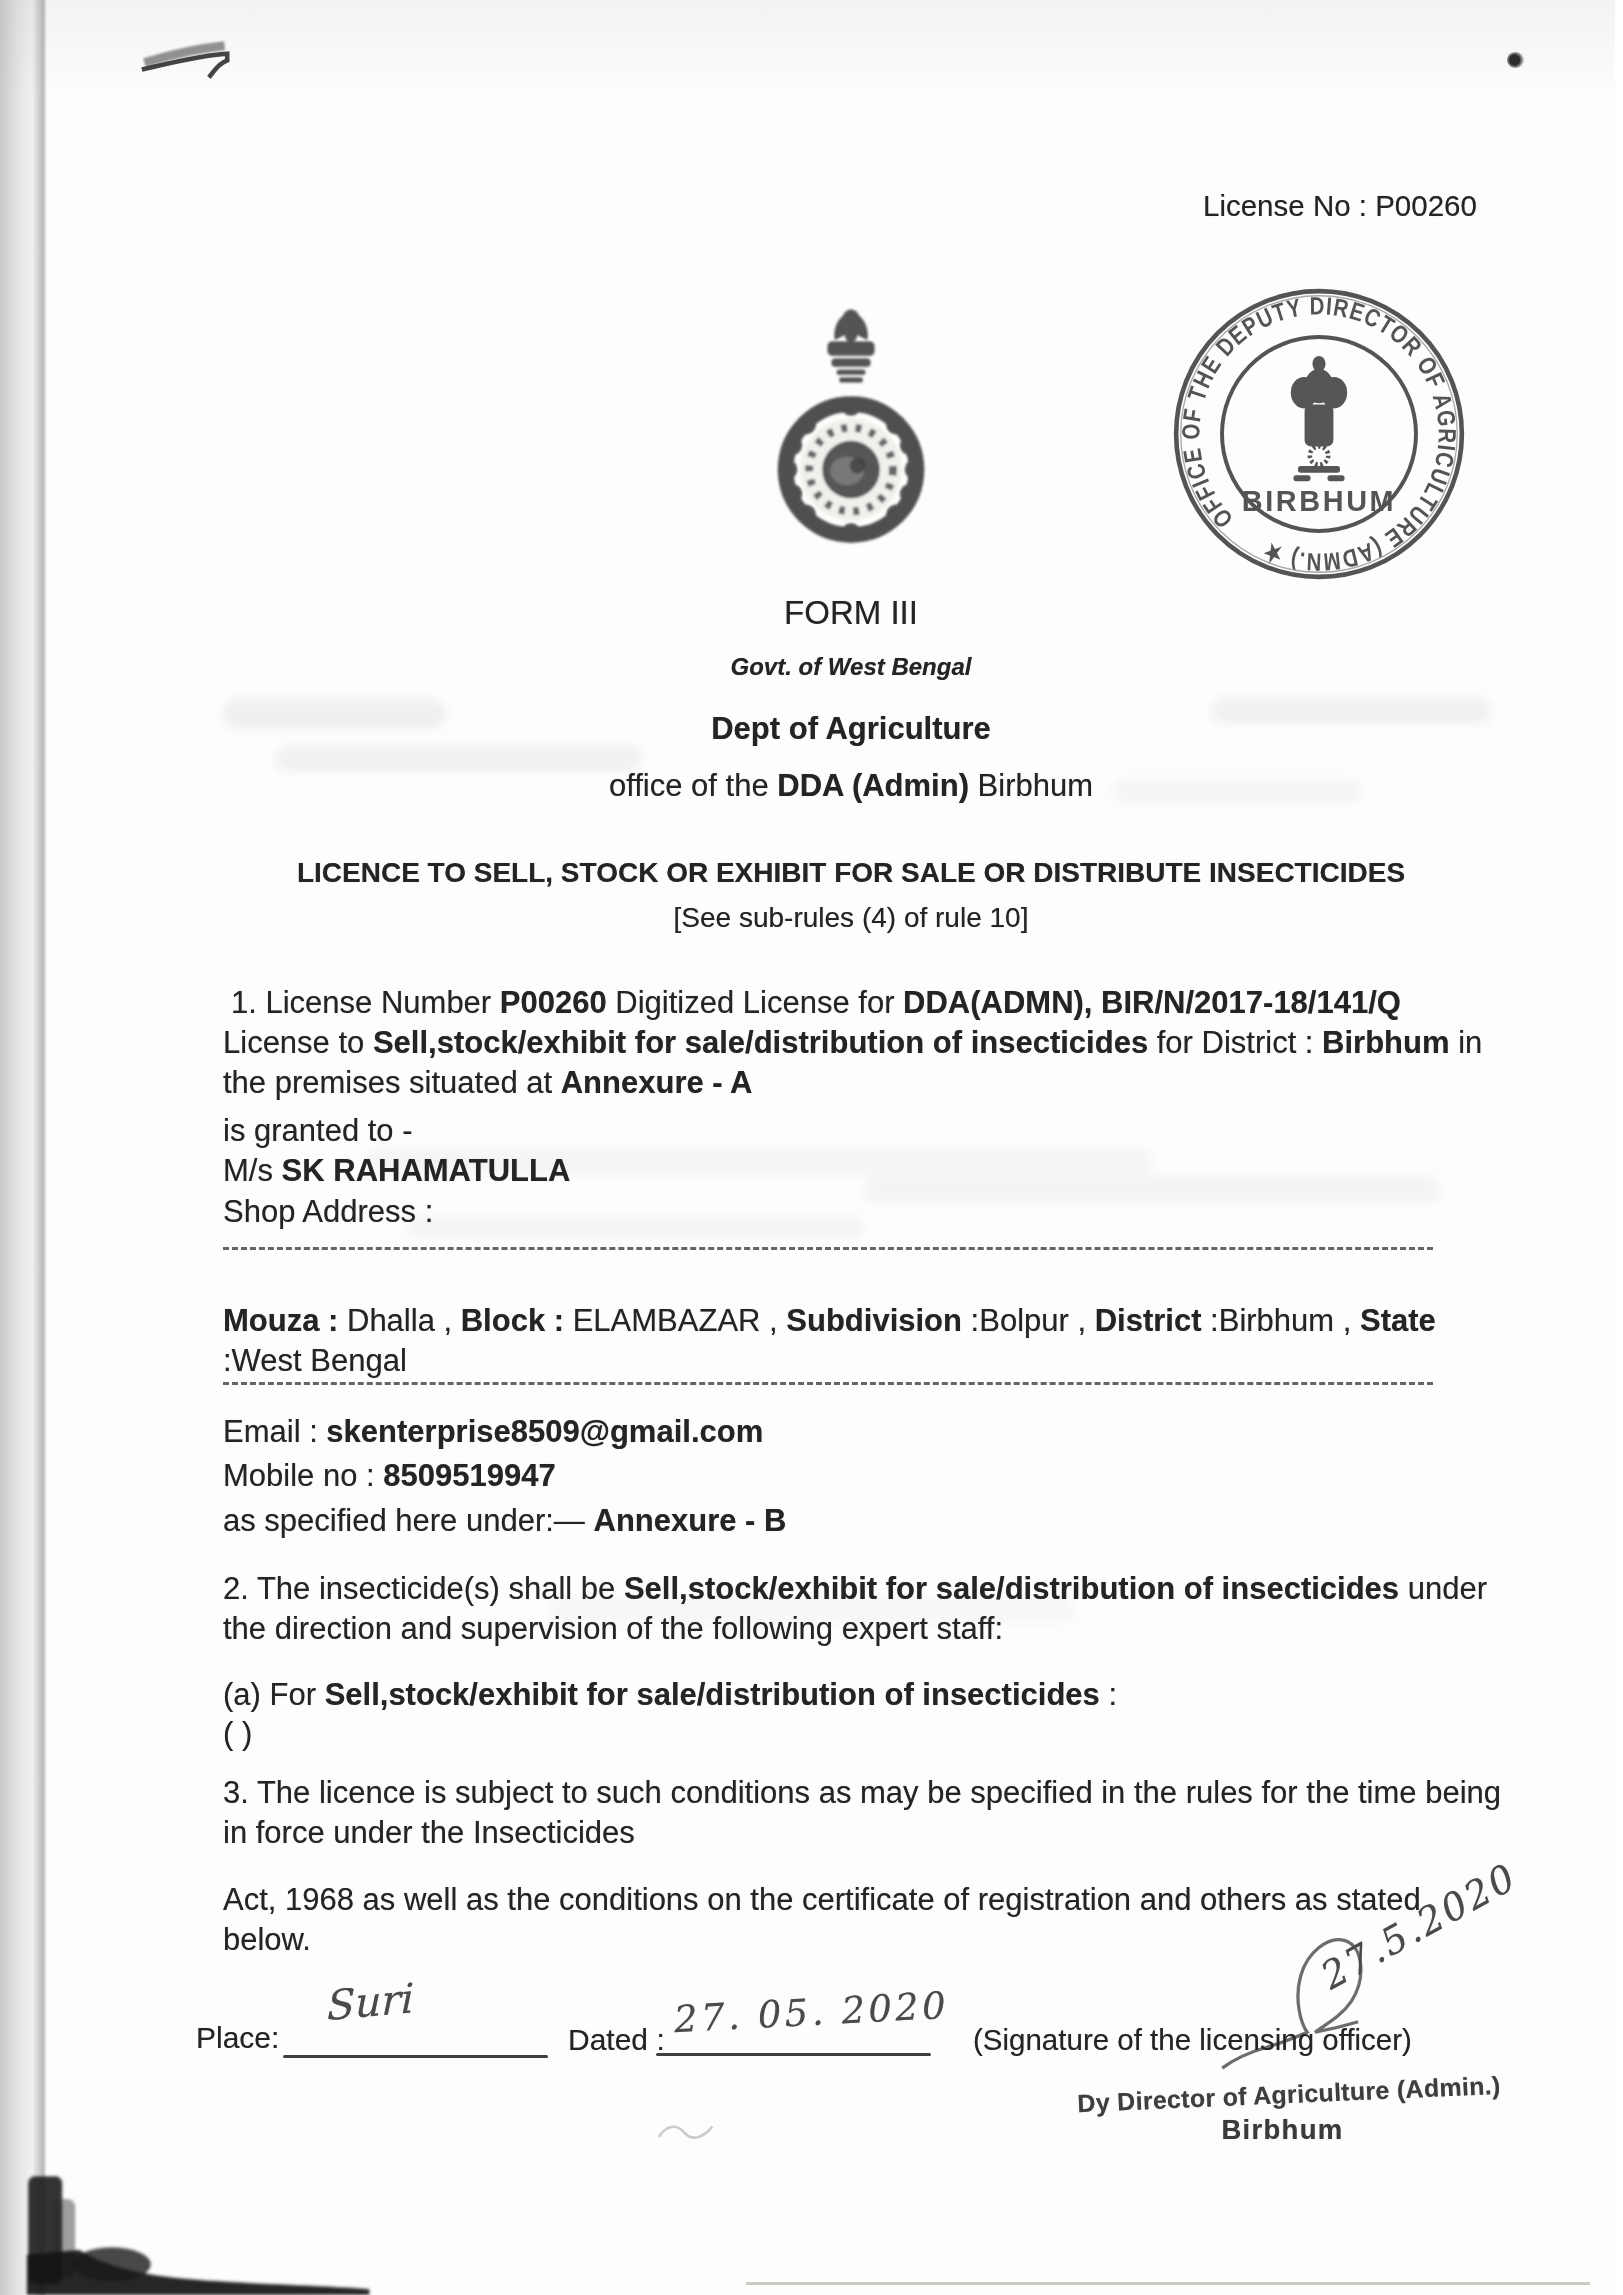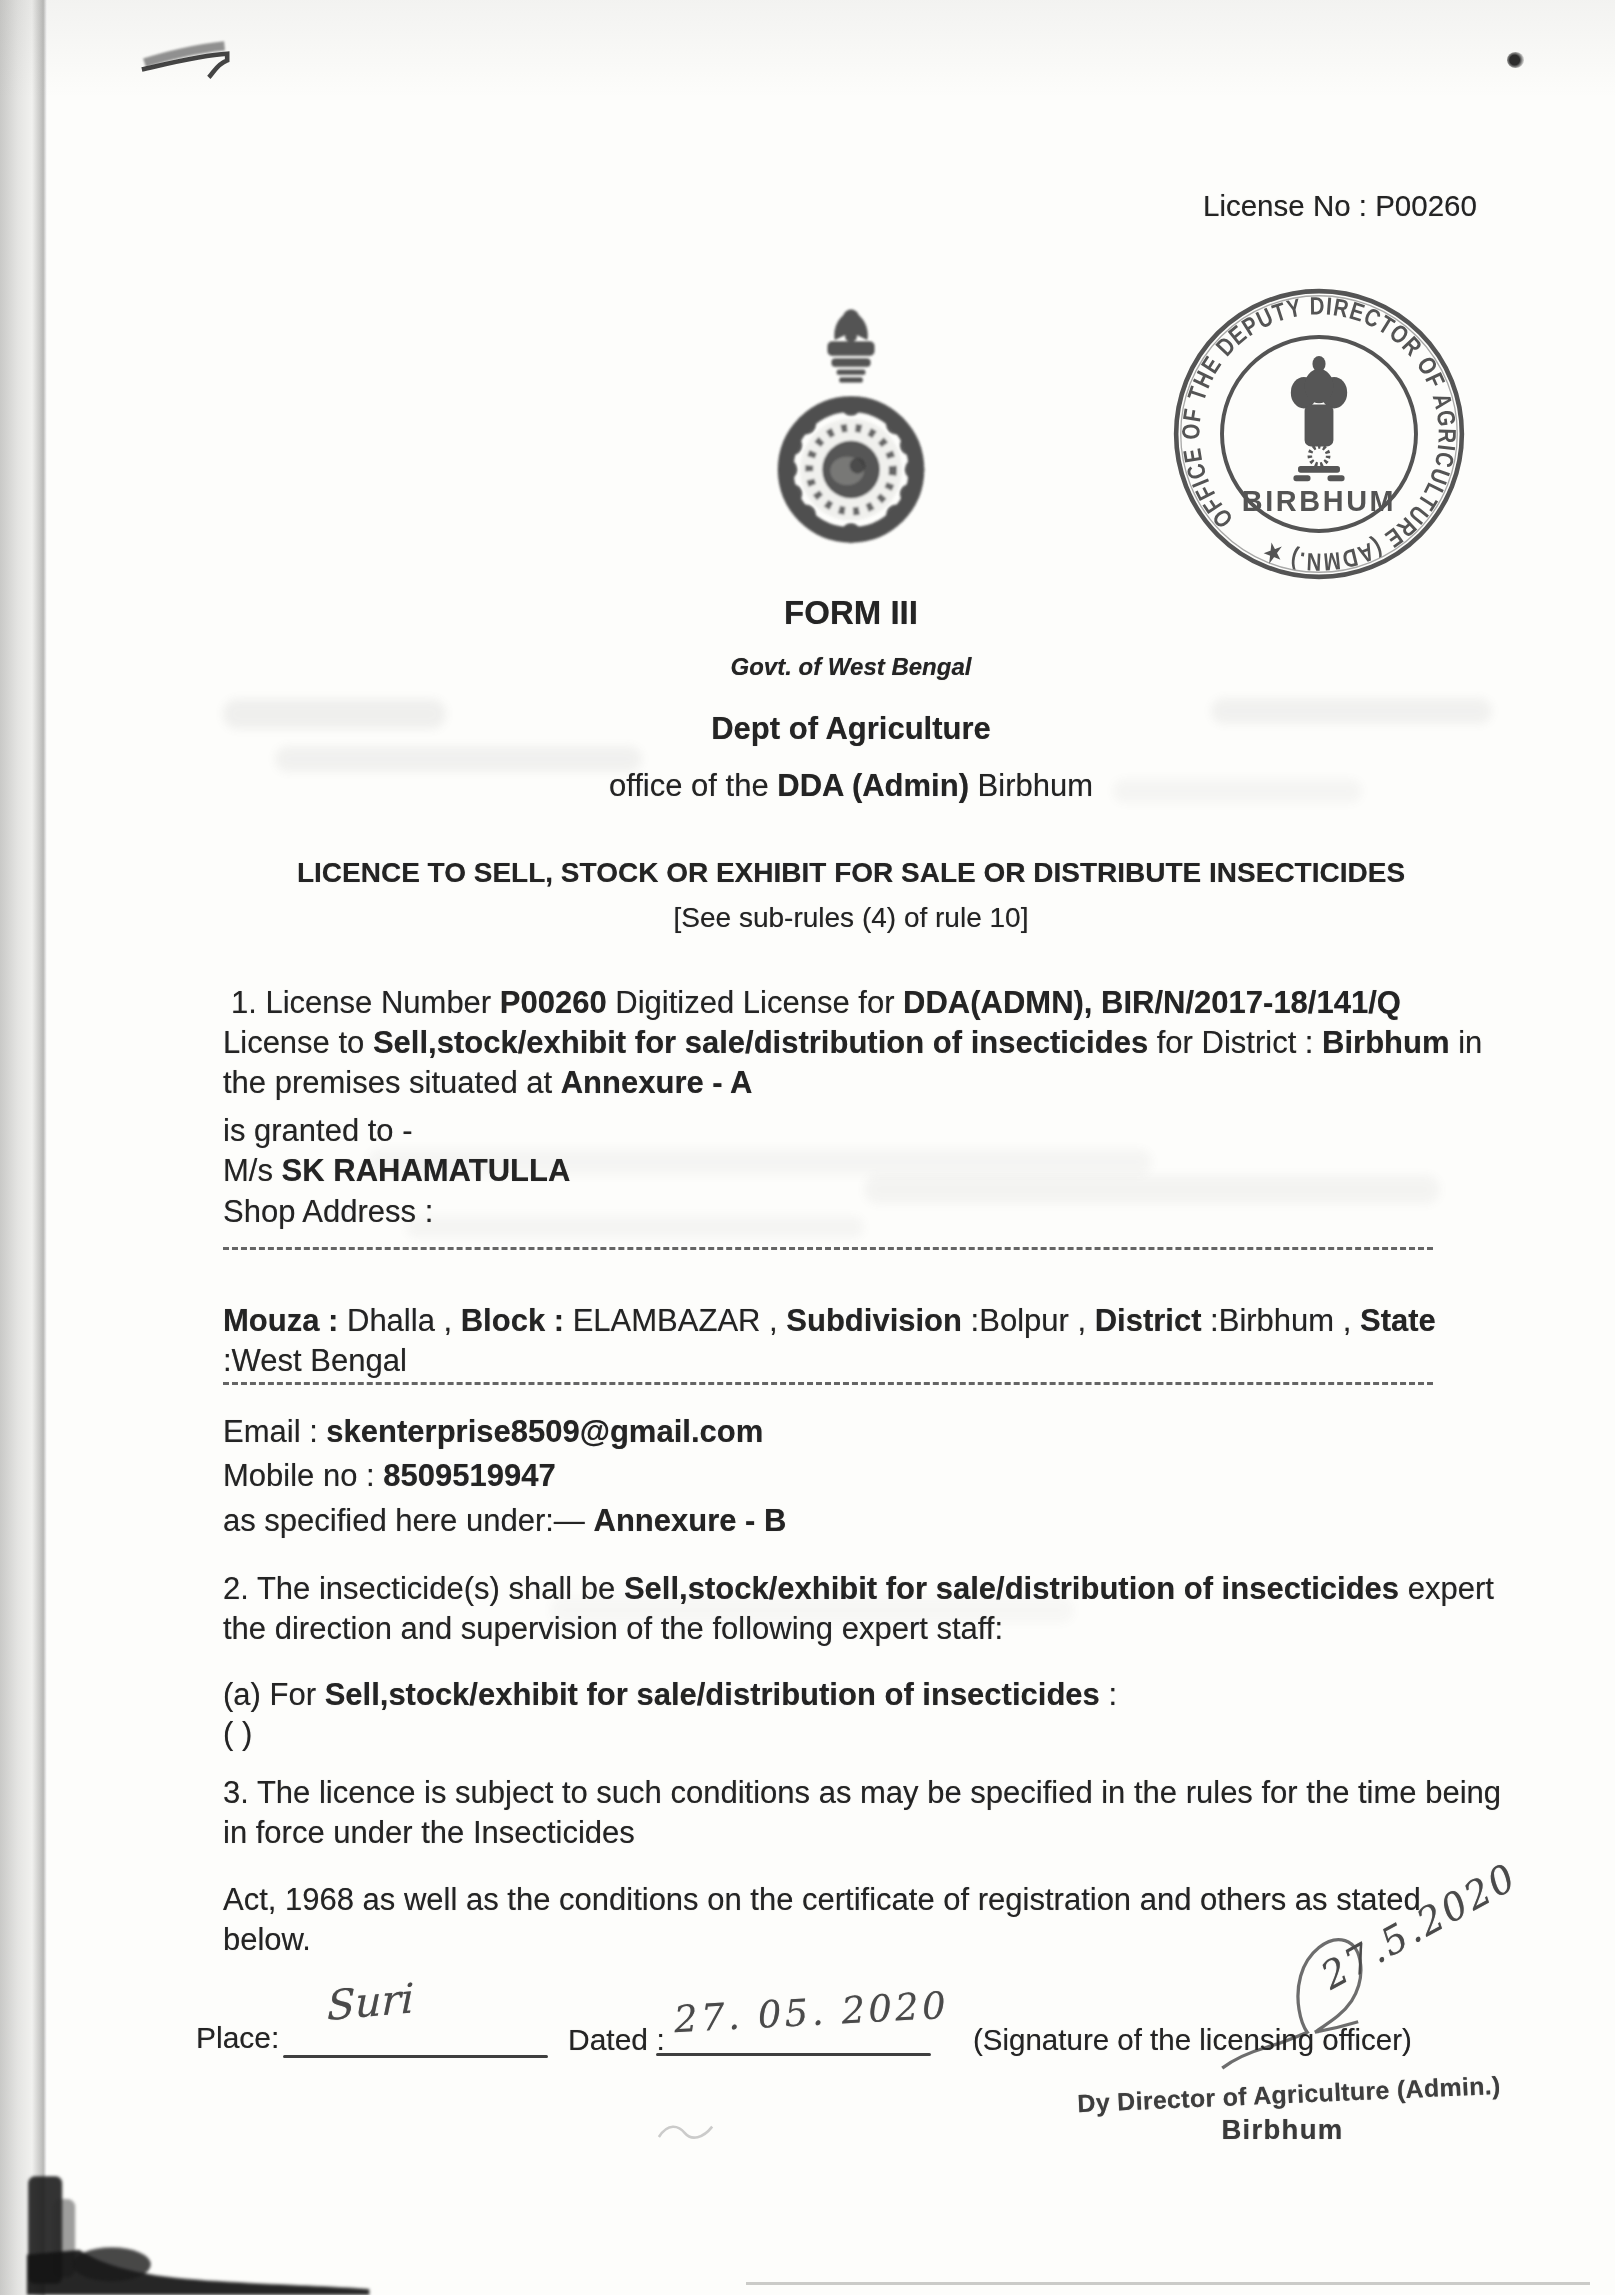--- a/index.html
+++ b/index.html
@@ -121,21 +121,21 @@
         <circle cx="235" cy="268" r="14" fill="none" stroke="#3f3f3f" stroke-width="7" stroke-dasharray="4 4"></circle>
         <rect x="203" y="284" width="64" height="10" rx="4"></rect>
         <rect x="196" y="298" width="26" height="9" rx="4"></rect>
         <rect x="248" y="298" width="26" height="9" rx="4"></rect>
       </g>
       <text x="235" y="352" text-anchor="middle" font-family="Liberation Sans, sans-serif" font-size="44" font-weight="700" letter-spacing="4" fill="#3c3c3c">BIRBHUM</text>
     </g>
   </svg>
 
   <div class="center-col" style="top:0;height:0;">
-    <div class="title-line" style="top:594px;font-size:33px;font-weight:700;">FORM III</div>
+    <div class="title-line" style="top:594px;font-size:33px;font-weight:400;">FORM III</div>
     <div class="title-line" style="top:653px;font-size:24px;font-weight:700;font-style:italic;">Govt. of West Bengal</div>
     <div class="title-line" style="top:711px;font-size:31px;font-weight:700;">Dept of Agriculture</div>
     <div class="title-line" style="top:768px;font-size:31px;"><span>office of the </span><span class="b">DDA (Admin)</span><span> Birbhum</span></div>
     <div class="title-line" style="top:857px;font-size:28px;font-weight:700;">LICENCE TO SELL, STOCK OR EXHIBIT FOR SALE OR DISTRIBUTE INSECTICIDES</div>
     <div class="title-line" style="top:902px;font-size:28px;">[See sub-rules (4) of rule 10]</div>
   </div>
 
   <div class="txt" style="left:231px;top:985px;text-align:center;"><span>1. License Number </span><span class="b">P00260</span><span> Digitized License for </span><span class="b">DDA(ADMN), BIR/N/2017-18/141/Q</span></div>
   <div class="txt" style="left:223px;top:1065px;"><span>the premises situated at </span><span class="b">Annexure - A</span></div>
   <div class="txt" style="left:223px;top:1025px;"><span>License to </span><span class="b">Sell,stock/exhibit for sale/distribution of insecticides</span><span> for District : </span><span class="b">Birbhum</span><span> in</span></div>
@@ -148,21 +148,21 @@
 
   <div class="txt" style="left:223px;top:1303px;"><span class="b">Mouza :</span><span> Dhalla , </span><span class="b">Block :</span><span> ELAMBAZAR , </span><span class="b">Subdivision</span><span> :Bolpur , </span><span class="b">District</span><span> :Birbhum , </span><span class="b">State</span></div>
   <div class="txt" style="left:223px;top:1343px;"><span>:West Bengal</span></div>
 
   <div class="divider" style="top:1382px;"></div>
 
   <div class="txt" style="left:223px;top:1414px;"><span>Email : </span><span class="b">skenterprise8509@gmail.com</span></div>
   <div class="txt" style="left:223px;top:1458px;"><span>Mobile no : </span><span class="b">8509519947</span></div>
   <div class="txt" style="left:223px;top:1503px;"><span>as specified here under:— </span><span class="b">Annexure - B</span></div>
 
-  <div class="txt" style="left:223px;top:1571px;"><span>2. The insecticide(s) shall be </span><span class="b">Sell,stock/exhibit for sale/distribution of insecticides</span><span> expert</span></div>
+  <div class="txt" style="left:223px;top:1571px;"><span>2. The insecticide(s) shall be </span><span class="b">Sell,stock/exhibit for sale/distribution of insecticides</span><span> under</span></div>
   <div class="txt" style="left:223px;top:1611px;"><span>the direction and supervision of the following expert staff:</span></div>
 
   <div class="txt" style="left:223px;top:1677px;"><span>(a) For </span><span class="b">Sell,stock/exhibit for sale/distribution of insecticides</span><span> :</span></div>
   <div class="txt" style="left:223px;top:1716px;">( )</div>
 
   <div class="txt" style="left:223px;top:1775px;">3. The licence is subject to such conditions as may be specified in the rules for the time being</div>
   <div class="txt" style="left:223px;top:1815px;">in force under the Insecticides</div>
 
   <div class="txt" style="left:223px;top:1882px;">Act, 1968 as well as the conditions on the certificate of registration and others as stated</div>
   <div class="txt" style="left:223px;top:1922px;">below.</div>

